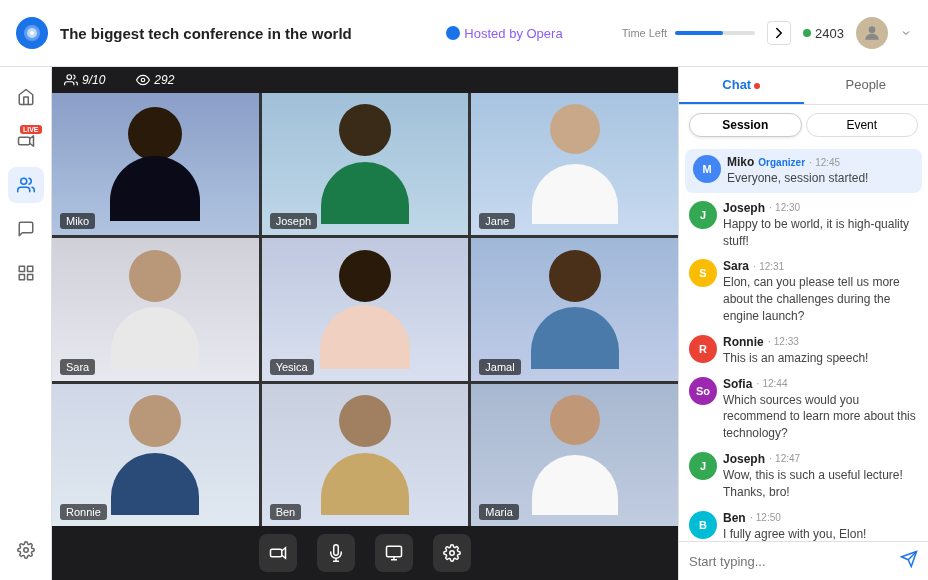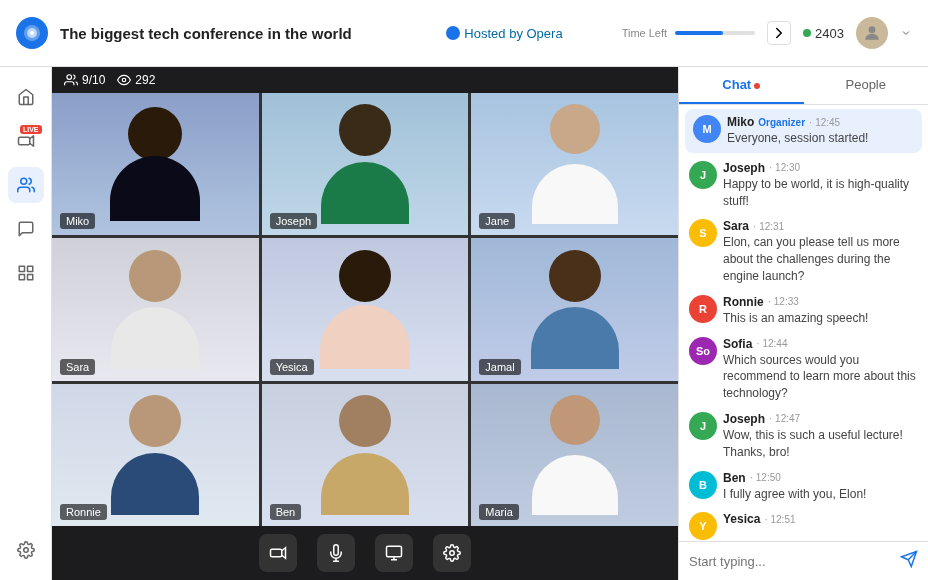--- a/index.html
+++ b/index.html
@@ -2,21 +2,21 @@
 <html><head>
   <meta charset="utf-8">
   <style>
     * { box-sizing: border-box; margin: 0; padding: 0; }
     body { font-family: -apple-system, BlinkMacSystemFont, 'Segoe UI', sans-serif; background: #f5f5f5; width: 928px; height: 580px; overflow: hidden; display: flex; flex-direction: column; }
 
     
     .topbar { height: 67px; background: #fff; display: flex; align-items: center; padding: 0 16px; border-bottom: 1px solid #e0e0e0; gap: 12px; flex-shrink: 0; }
     .logo { width: 32px; height: 32px; background: #1a73e8; border-radius: 50%; display: flex; align-items: center; justify-content: center; color: #fff; font-weight: bold; font-size: 14px; }
     .conf-title { font-size: 15px; font-weight: 600; color: #222; flex: 1; }
-    .hosted-by { font-size: 13px; color: #0369a1; display: flex; align-items: center; gap: 4px; }
+    .hosted-by { font-size: 13px; color: #8b5cf6; display: flex; align-items: center; gap: 4px; }
     .time-left-section { display: flex; align-items: center; gap: 8px; margin-left: 47px; }
     .time-left-label { font-size: 11px; color: #888; }
     .time-bar { width: 80px; height: 4px; background: #e0e0e0; border-radius: 2px; position: relative; }
     .time-bar-fill { width: 60%; height: 100%; background: #1a73e8; border-radius: 2px; }
     .expand-btn { width: 24px; height: 24px; border: 1px solid #ddd; border-radius: 4px; display: flex; align-items: center; justify-content: center; cursor: pointer; background: #fff; }
     .viewer-count { display: flex; align-items: center; gap: 4px; font-size: 13px; color: #333; }
     .green-dot { width: 8px; height: 8px; background: #34a853; border-radius: 50%; }
     .user-avatar { width: 32px; height: 32px; background: #ccc; border-radius: 50%; overflow: hidden; display: flex; align-items: center; justify-content: center; }
 
     
@@ -24,21 +24,21 @@
 
     
     .sidebar { width: 52px; background: #fff; border-right: 1px solid #e0e0e0; display: flex; flex-direction: column; align-items: center; padding: 12px 0; gap: 8px; flex-shrink: 0; }
     .sidebar-icon { width: 36px; height: 36px; display: flex; align-items: center; justify-content: center; border-radius: 8px; cursor: pointer; color: #666; position: relative; }
     .sidebar-icon.active { background: #e8f0fe; color: #1a73e8; }
     .live-badge { position: absolute; top: 2px; right: 2px; background: #ea4335; color: #fff; font-size: 7px; padding: 1px 3px; border-radius: 3px; font-weight: bold; }
 
     
     .video-area { flex: 1; background: #e8e8e8; display: flex; flex-direction: column; overflow: hidden; }
     .video-top-bar { background: #1c1c1e; padding: 6px 12px; display: flex; align-items: center; justify-content: space-between; }
-    .video-stats { display: flex; align-items: center; gap: 12px; color: #fff; font-size: 12px; }
+    .video-stats { display: flex; align-items: center; gap: 31px; color: #fff; font-size: 12px; font-style: italic; }
     .stat-item { display: flex; align-items: center; gap: 4px; }
     .video-grid { flex: 1; display: grid; grid-template-columns: repeat(3, 1fr); grid-template-rows: repeat(3, 1fr); gap: 3px; background: #333; overflow: hidden; }
     .video-cell { background: #b0c4de; position: relative; overflow: hidden; display: flex; align-items: center; justify-content: flex-end; flex-direction: column; }
     .video-label { position: absolute; bottom: 6px; left: 8px; background: rgba(0,0,0,0.6); color: #fff; font-size: 11px; padding: 2px 6px; border-radius: 3px; }
 
     
     .video-controls { background: #1c1c1e; padding: 8px; display: flex; justify-content: center; align-items: center; gap: 20px; }
     .ctrl-btn { width: 38px; height: 38px; background: rgba(255,255,255,0.1); border-radius: 8px; display: flex; align-items: center; justify-content: center; cursor: pointer; color: #fff; font-size: 16px; }
 
     
@@ -294,20 +294,24 @@
 
   <div class="chat-panel">
     <div class="chat-tabs">
       <div class="chat-tab active">
         <span>Chat</span><span class="dot"></span>
       </div>
       <div class="chat-tab">
         <span>People</span>
       </div>
     </div>
+    <div class="session-toggle">
+      <div class="toggle-btn active">Session</div>
+      <div class="toggle-btn">Event</div>
+    </div>
     <div class="chat-messages" id="chat-messages-container">
     <div class="chat-msg highlighted">
     <div class="msg-avatar av-blue">M</div>
     <div class="msg-content">
       <div class="msg-header">
         <span class="msg-name">Miko</span>
         <span class="msg-role">Organizer</span>
         <span class="msg-time">· 12:45</span>
       </div>
       <div class="msg-text">Everyone, session started!</div>

